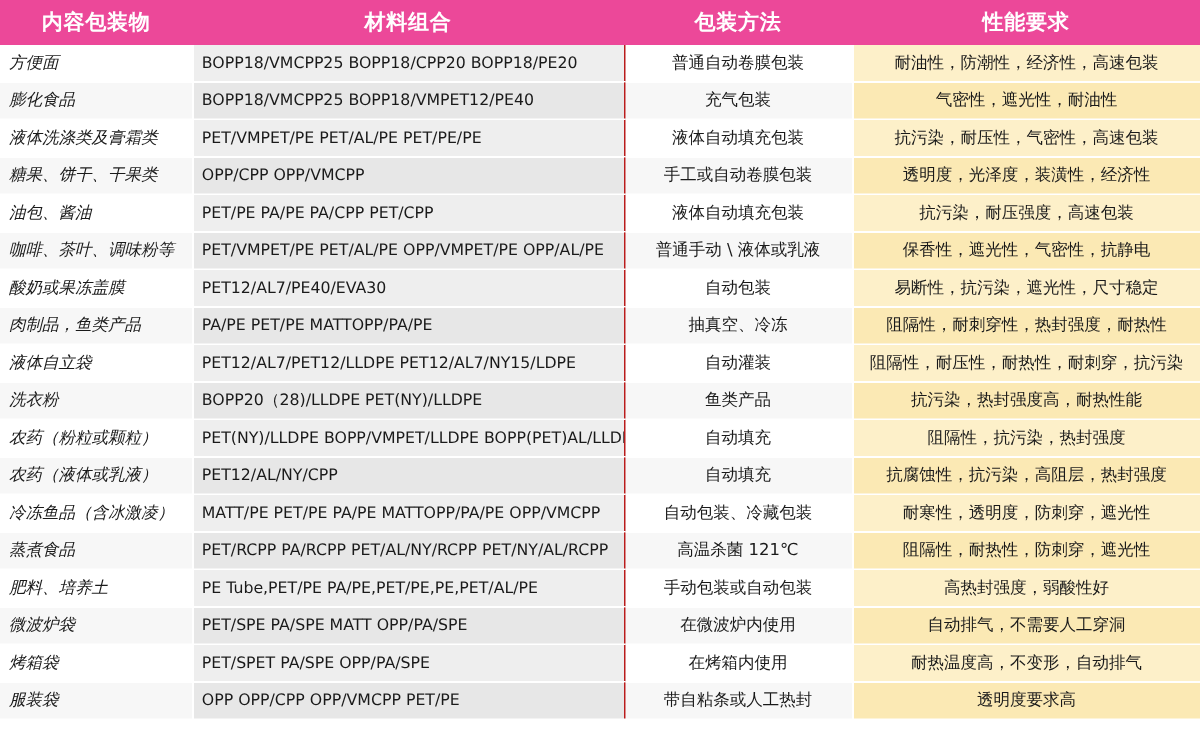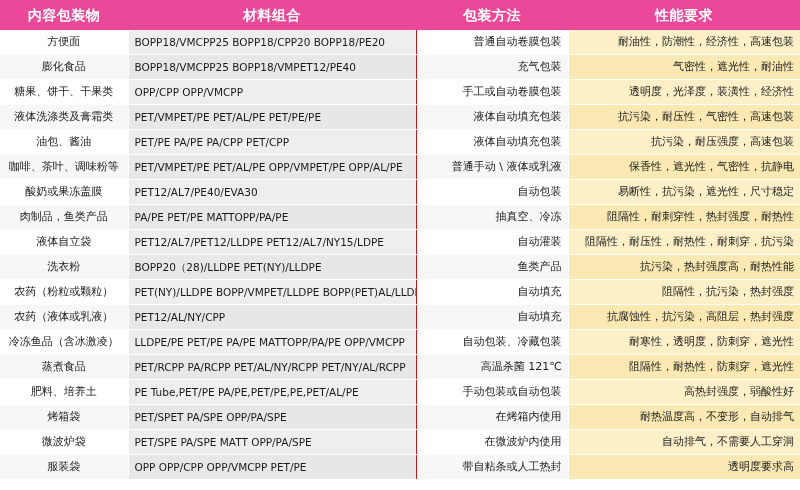--- a/index.html
+++ b/index.html
@@ -46,40 +46,41 @@
     border-bottom: 1px solid #ffffff;
     white-space: nowrap;
     overflow: hidden;
     text-overflow: clip;
     font-size: 11px;
     line-height: 24px;
   }
   tbody tr td.col-name {
     background: #ffffff;
     color: #1a1a1a;
-    text-align: center;
+    text-align: left;
     border-right: 1px solid #ffffff;
+    font-style: italic;
   }
   tbody tr td.col-mat {
     background: #eeeeee;
     color: #1a1a1a;
     text-align: left;
     font-size: 10.5px;
     border-right: 1px solid #b91c1c;
   }
   tbody tr td.col-method {
     background: #ffffff;
     color: #1a1a1a;
-    text-align: right;
+    text-align: center;
     border-right: 1px solid #ffffff;
   }
   tbody tr td.col-perf {
     background: #fdf0c9;
     color: #1a1a1a;
-    text-align: right;
+    text-align: center;
   }
   tbody tr:nth-child(even) td.col-name,
   tbody tr:nth-child(even) td.col-method {
     background: #f7f7f7;
   }
   tbody tr:nth-child(even) td.col-mat {
     background: #e7e7e7;
   }
   tbody tr:nth-child(even) td.col-perf {
     background: #fbe9b4;
@@ -113,32 +114,32 @@
       <td class="col-method">普通自动卷膜包装</td>
       <td class="col-perf">耐油性，防潮性，经济性，高速包装</td>
     </tr>
     <tr>
       <td class="col-name">膨化食品</td>
       <td class="col-mat">BOPP18/VMCPP25   BOPP18/VMPET12/PE40</td>
       <td class="col-method">充气包装</td>
       <td class="col-perf">气密性，遮光性，耐油性</td>
     </tr>
     <tr>
+      <td class="col-name">液体洗涤类及膏霜类</td>
+      <td class="col-mat">PET/VMPET/PE PET/AL/PE   PET/PE/PE</td>
+      <td class="col-method">液体自动填充包装</td>
+      <td class="col-perf">抗污染，耐压性，气密性，高速包装</td>
+    </tr>
+    <tr>
       <td class="col-name">糖果、饼干、干果类</td>
       <td class="col-mat">OPP/CPP OPP/VMCPP</td>
       <td class="col-method">手工或自动卷膜包装</td>
       <td class="col-perf">透明度，光泽度，装潢性，经济性</td>
     </tr>
     <tr>
-      <td class="col-name">液体洗涤类及膏霜类</td>
-      <td class="col-mat">PET/VMPET/PE PET/AL/PE   PET/PE/PE</td>
-      <td class="col-method">液体自动填充包装</td>
-      <td class="col-perf">抗污染，耐压性，气密性，高速包装</td>
-    </tr>
-    <tr>
       <td class="col-name">油包、酱油</td>
       <td class="col-mat">PET/PE  PA/PE PA/CPP PET/CPP</td>
       <td class="col-method">液体自动填充包装</td>
       <td class="col-perf">抗污染，耐压强度，高速包装</td>
     </tr>
     <tr>
       <td class="col-name">咖啡、茶叶、调味粉等</td>
       <td class="col-mat">PET/VMPET/PE PET/AL/PE OPP/VMPET/PE OPP/AL/PE</td>
       <td class="col-method">普通手动 \ 液体或乳液</td>
       <td class="col-perf">保香性，遮光性，气密性，抗静电</td>
@@ -174,48 +175,48 @@
       <td class="col-perf">阻隔性，抗污染，热封强度</td>
     </tr>
     <tr>
       <td class="col-name">农药（液体或乳液）</td>
       <td class="col-mat">PET12/AL/NY/CPP</td>
       <td class="col-method">自动填充</td>
       <td class="col-perf">抗腐蚀性，抗污染，高阻层，热封强度</td>
     </tr>
     <tr>
       <td class="col-name">冷冻鱼品（含冰激凌）</td>
-      <td class="col-mat">LLDPE/PE PET/PE PA/PE MATTOPP/PA/PE OPP/VMCPP</td>
+      <td class="col-mat">MATT/PE PET/PE PA/PE MATTOPP/PA/PE OPP/VMCPP</td>
       <td class="col-method">自动包装、冷藏包装</td>
       <td class="col-perf">耐寒性，透明度，防刺穿，遮光性</td>
     </tr>
     <tr>
       <td class="col-name">蒸煮食品</td>
       <td class="col-mat">PET/RCPP PA/RCPP PET/AL/NY/RCPP PET/NY/AL/RCPP</td>
       <td class="col-method">高温杀菌 121℃</td>
       <td class="col-perf">阻隔性，耐热性，防刺穿，遮光性</td>
     </tr>
     <tr>
       <td class="col-name">肥料、培养土</td>
       <td class="col-mat">PE Tube,PET/PE  PA/PE,PET/PE,PE,PET/AL/PE</td>
       <td class="col-method">手动包装或自动包装</td>
       <td class="col-perf">高热封强度，弱酸性好</td>
     </tr>
     <tr>
+      <td class="col-name">微波炉袋</td>
+      <td class="col-mat">PET/SPE PA/SPE MATT OPP/PA/SPE</td>
+      <td class="col-method">在微波炉内使用</td>
+      <td class="col-perf">自动排气，不需要人工穿洞</td>
+    </tr>
+    <tr>
       <td class="col-name">烤箱袋</td>
       <td class="col-mat">PET/SPET PA/SPE OPP/PA/SPE</td>
       <td class="col-method">在烤箱内使用</td>
       <td class="col-perf">耐热温度高，不变形，自动排气</td>
     </tr>
     <tr>
-      <td class="col-name">微波炉袋</td>
-      <td class="col-mat">PET/SPE PA/SPE MATT OPP/PA/SPE</td>
-      <td class="col-method">在微波炉内使用</td>
-      <td class="col-perf">自动排气，不需要人工穿洞</td>
-    </tr>
-    <tr>
       <td class="col-name">服装袋</td>
       <td class="col-mat">OPP  OPP/CPP OPP/VMCPP PET/PE</td>
       <td class="col-method">带自粘条或人工热封</td>
       <td class="col-perf">透明度要求高</td>
     </tr>
   </tbody>
 </table>
 
 </body></html>

